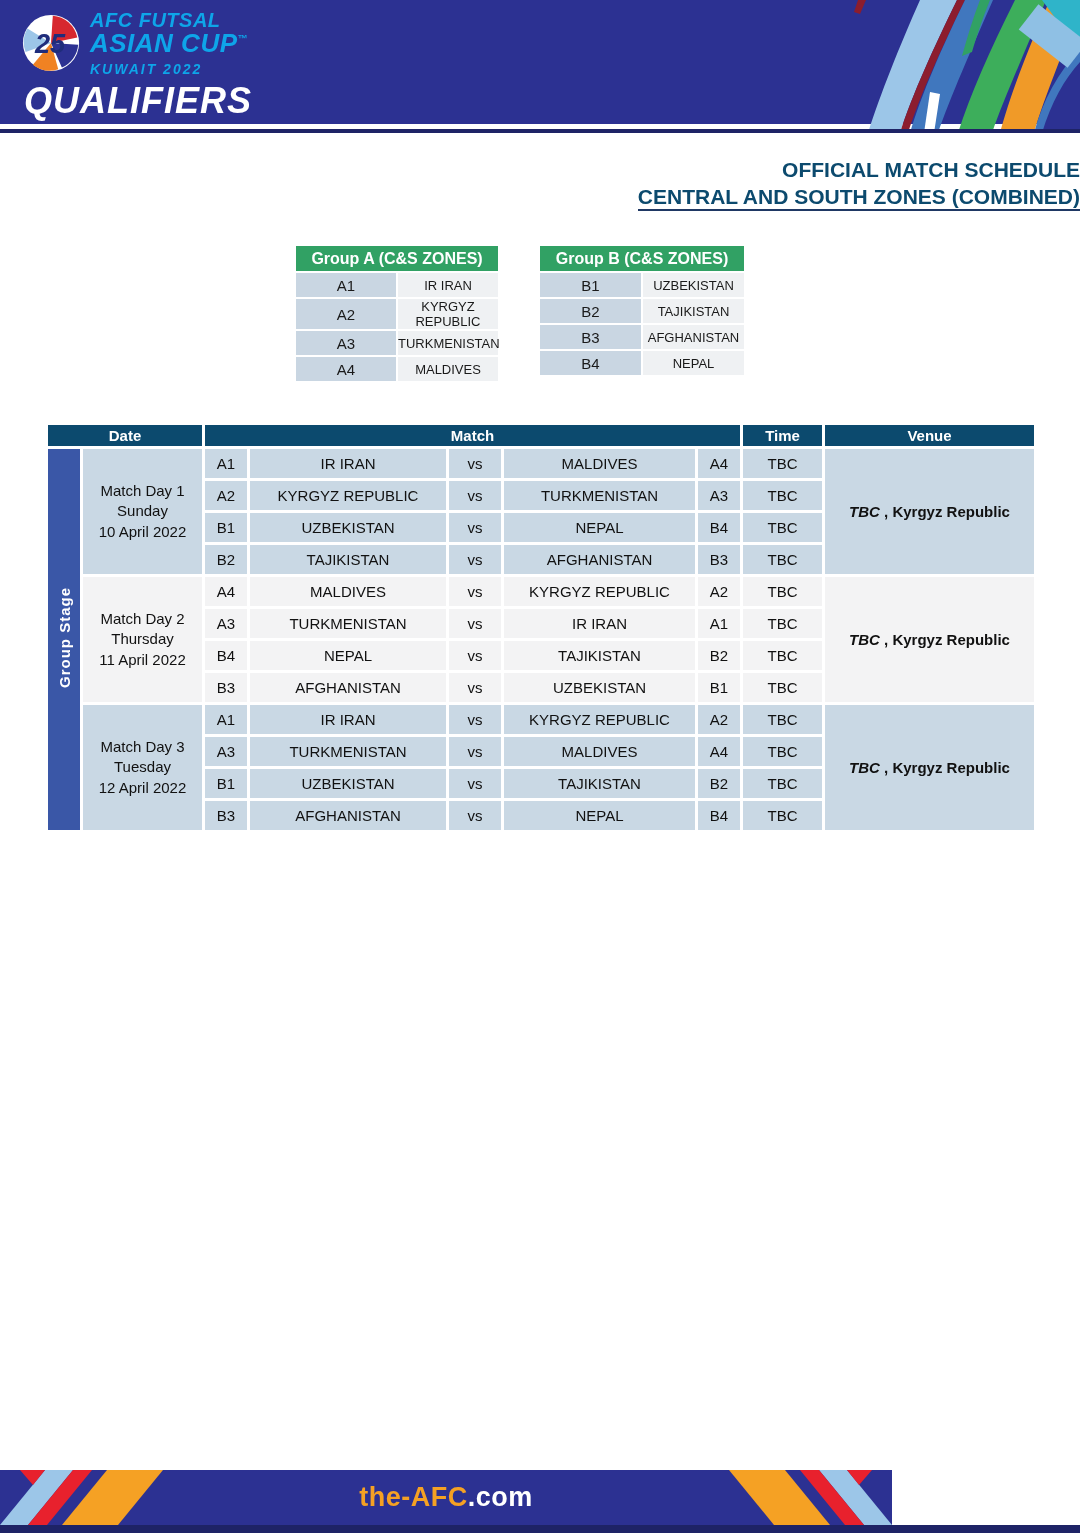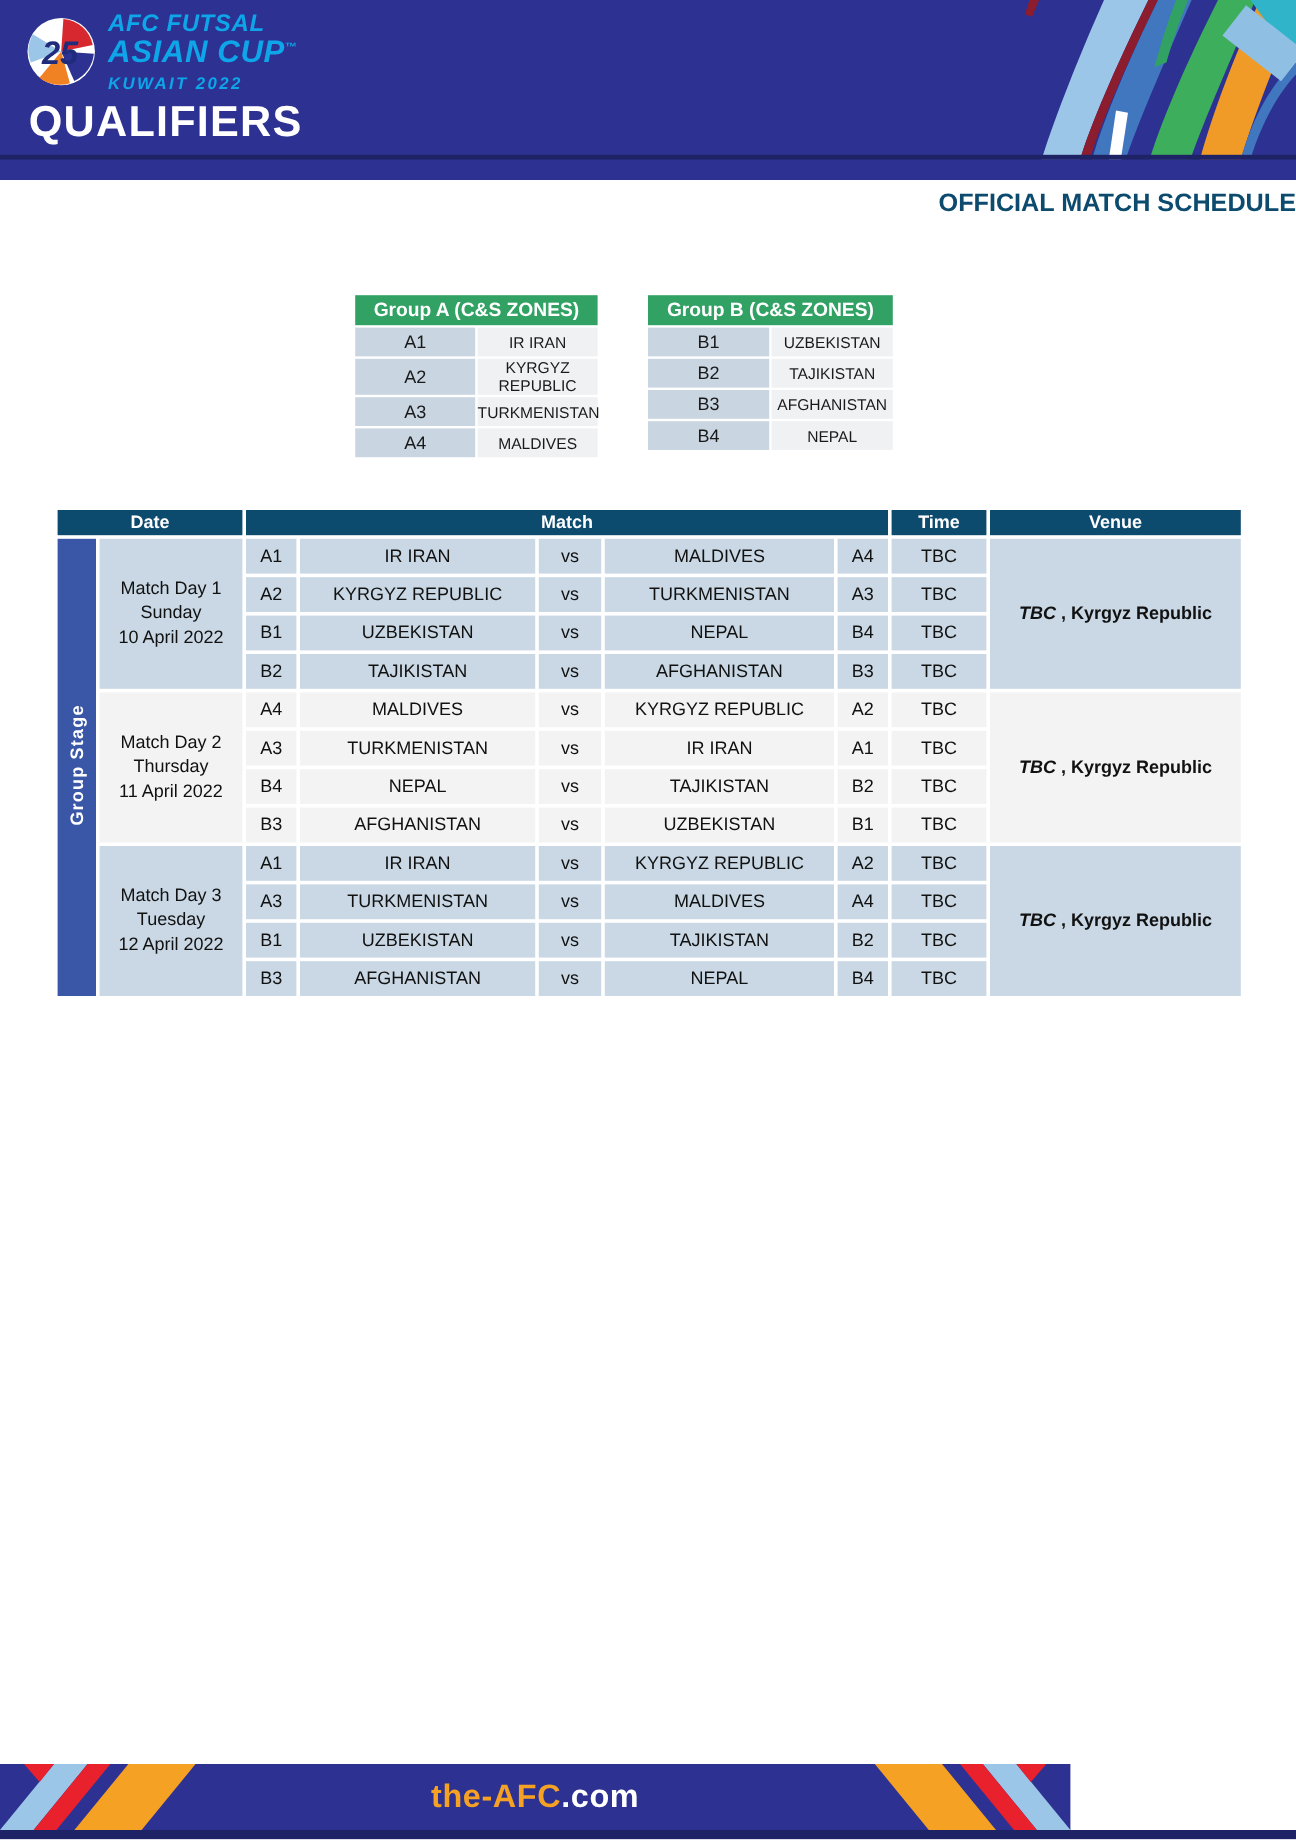--- a/index.html
+++ b/index.html
@@ -1,31 +1,31 @@
 <!DOCTYPE html>
 <html><head>
 <meta charset="utf-8">
 <style>
   html,body{margin:0;padding:0;background:#fff;}
   .page{position:relative;width:1080px;height:1533px;background:#ffffff;
         font-family:"Liberation Sans",sans-serif;overflow:hidden;}
 
   
-  .hdr{position:absolute;left:0;top:0;width:1080px;height:150px;background:#2C3192;}
+  .hdr{position:absolute;left:0;top:0;width:1080px;height:124px;background:#2C3192;}
   .hdr-deco{position:absolute;right:0;top:0;display:block;}
   .hdr-bottomline{position:absolute;left:0;top:129px;width:1080px;height:4px;background:#1E2366;}
   .logo{position:absolute;left:22px;top:10px;display:flex;gap:10px;align-items:center;}
   .ball{width:58px;height:58px;flex:0 0 auto;}
   .logo-lines{color:#0ea5e9;font-style:italic;font-weight:700;line-height:1.02;}
   .l1{font-size:20px;letter-spacing:.5px;}
   .l2{font-size:26px;letter-spacing:.5px;}
   .tm{font-size:10px;vertical-align:super;font-style:normal;}
   .l3{font-size:14px;margin-top:5px;letter-spacing:2px;}
   .qual{position:absolute;left:24px;top:80px;color:#fff;font-weight:700;
-        font-size:36px;letter-spacing:1px;}
+        font-size:36px;letter-spacing:1px;font-style:italic;}
 
   
   .title{position:absolute;left:0;top:156px;width:1080px;text-align:right;
          color:#0c4a6e;font-weight:700;font-size:21px;line-height:1.3;}
   .title .u{border-bottom:2px solid #1F3864;padding-bottom:1px;}
 
   
   .grp{position:absolute;border-collapse:separate;border-spacing:2px;table-layout:fixed;}
   #grpA{left:294px;top:244px;width:206px;}
   #grpB{left:538px;top:244px;width:208px;}
@@ -96,20 +96,21 @@
         <div class="l2"><span>ASIAN CUP</span><span class="tm">™</span></div>
         <div class="l3">KUWAIT 2022</div>
       </div>
     </div>
     <div class="qual">QUALIFIERS</div>
     <div class="hdr-bottomline"></div>
   </div>
 
   <div class="title">
     <div>OFFICIAL MATCH SCHEDULE</div>
+    <div><span class="u">CENTRAL AND SOUTH ZONES (COMBINED)</span></div>
   </div>
 
   <table class="grp" id="grpA">
     <thead>
       <tr>
           <th colspan="2">Group A (C&amp;S ZONES)</th>
         </tr>
     </thead>
     <tbody>
       <tr>

